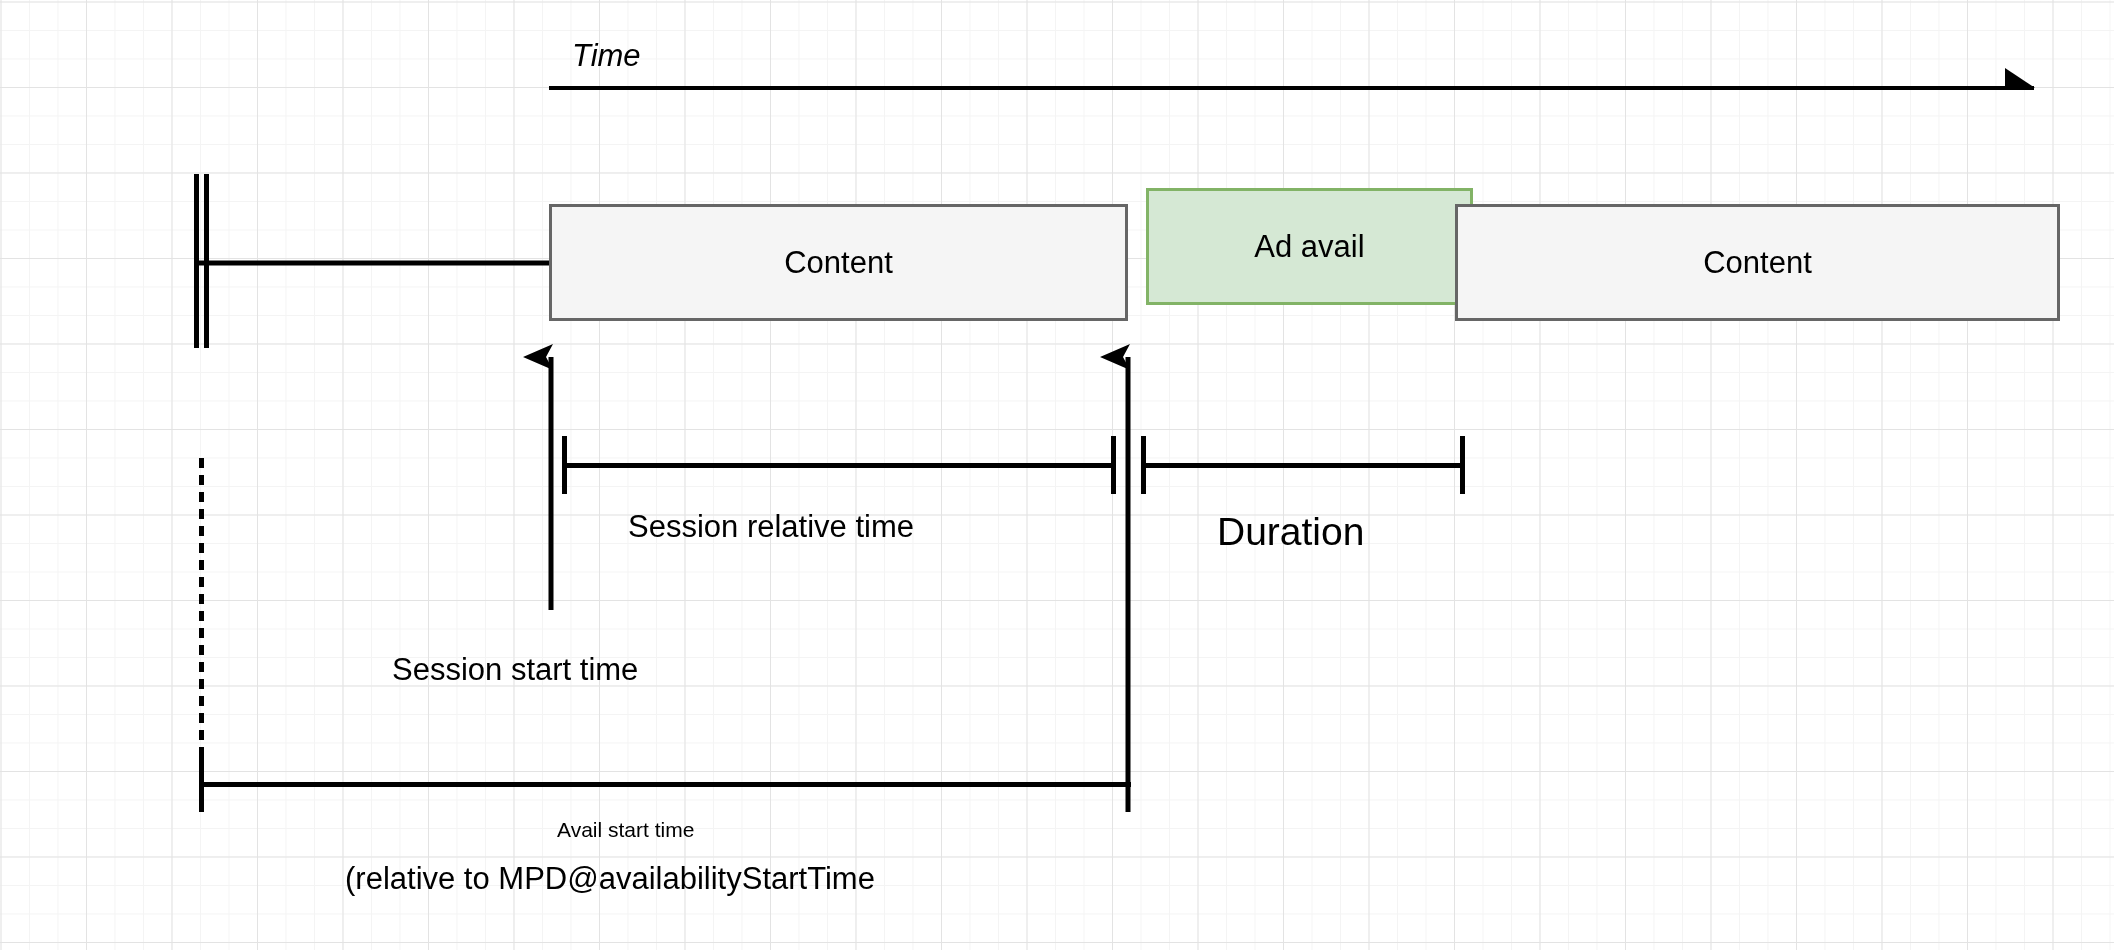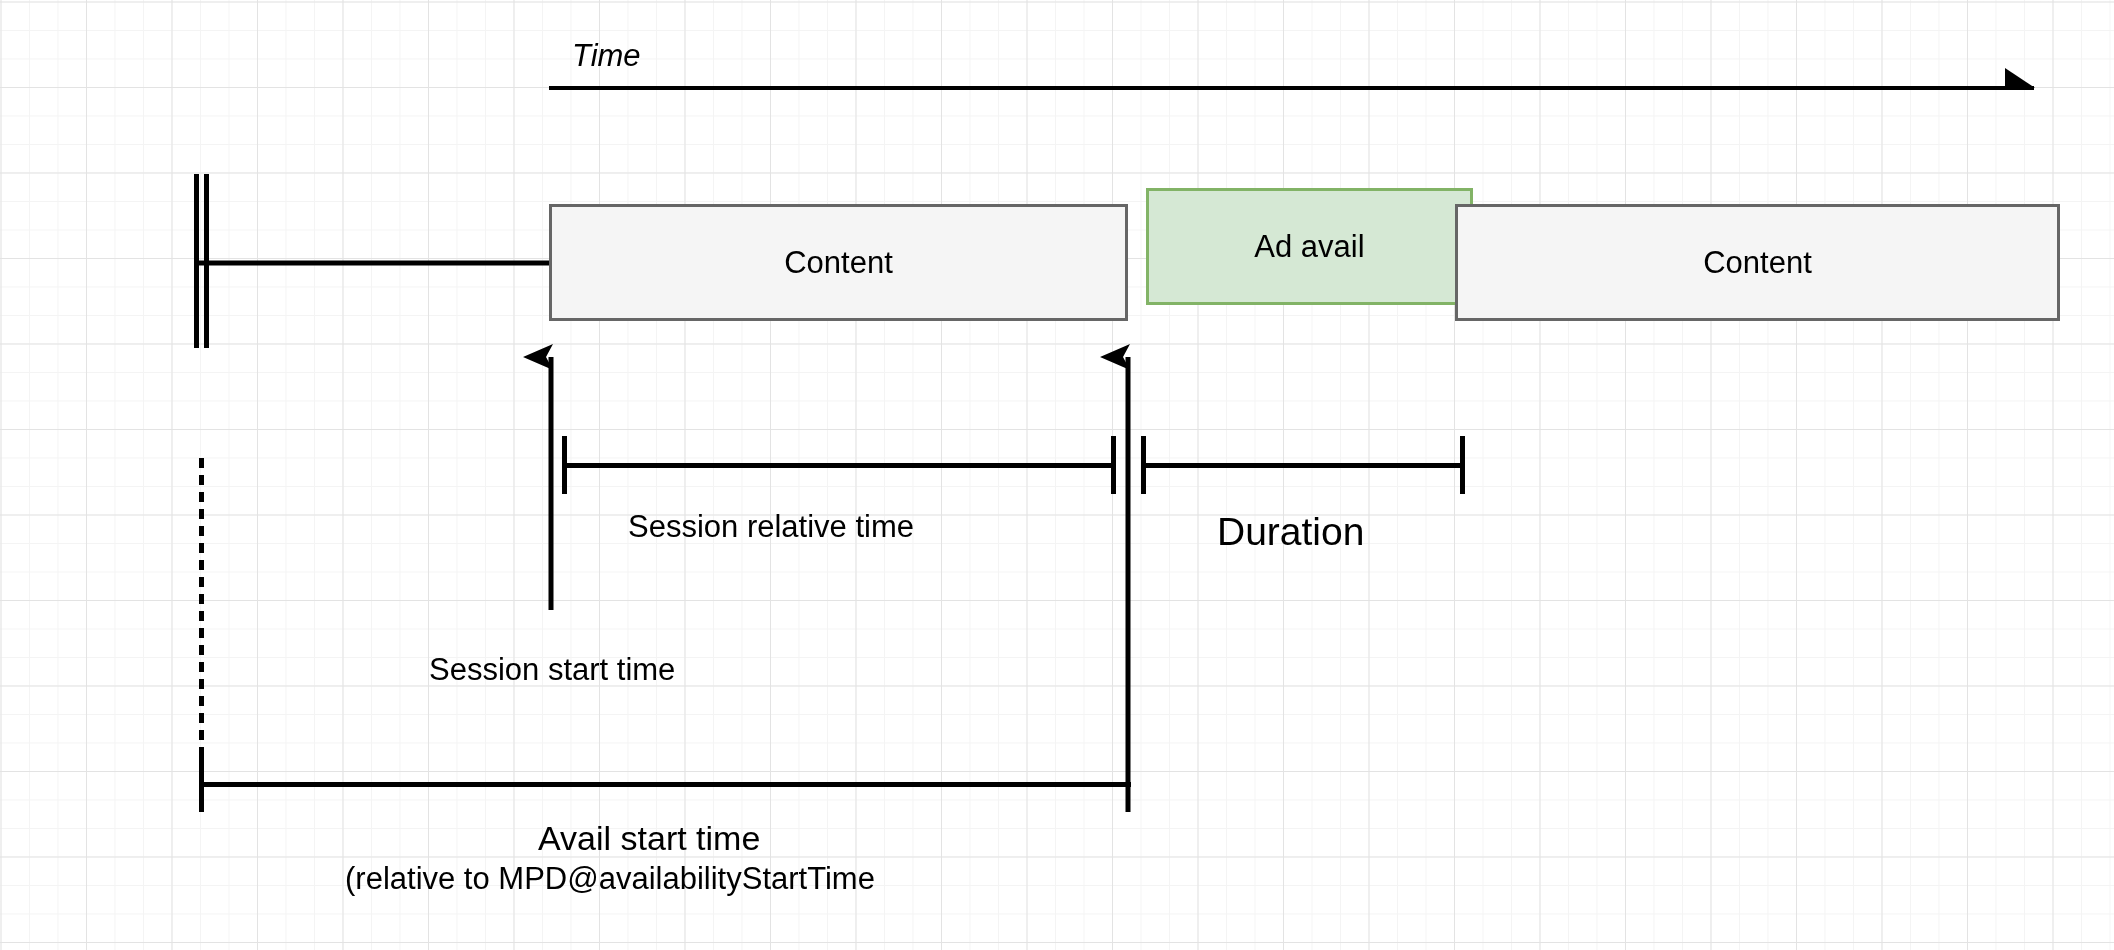--- a/index.html
+++ b/index.html
@@ -115,19 +115,19 @@
     <div class="box-lbl" style="left:0; top:0; width:100%; height:100%;">Content</div>
   </div>
 
   <div class="lbl" style="left:572px; top:38px; font-size:31px;font-style:italic;">Time</div>
 
 
   <div class="lbl" style="left:628px; top:509px; font-size:31px;">Session relative time</div>
 
   <div class="lbl" style="left:1217px; top:509px; font-size:39px;">Duration</div>
 
-  <div class="lbl" style="left:392px; top:652px; font-size:31px;margin-left:37px;">Session start time</div>
+  <div class="lbl" style="left:392px; top:652px; font-size:31px;">Session start time</div>
 
-  <div class="lbl" style="left:538px; top:818px; font-size:34px;">Avail start time</div>
+  <div class="lbl" style="left:557px; top:818px; font-size:21px;">Avail start time</div>
 
   <div class="lbl" style="left:345px; top:861px; font-size:31px;">(relative to MPD@availabilityStartTime</div>
 
 </div>
 
 </body></html>

